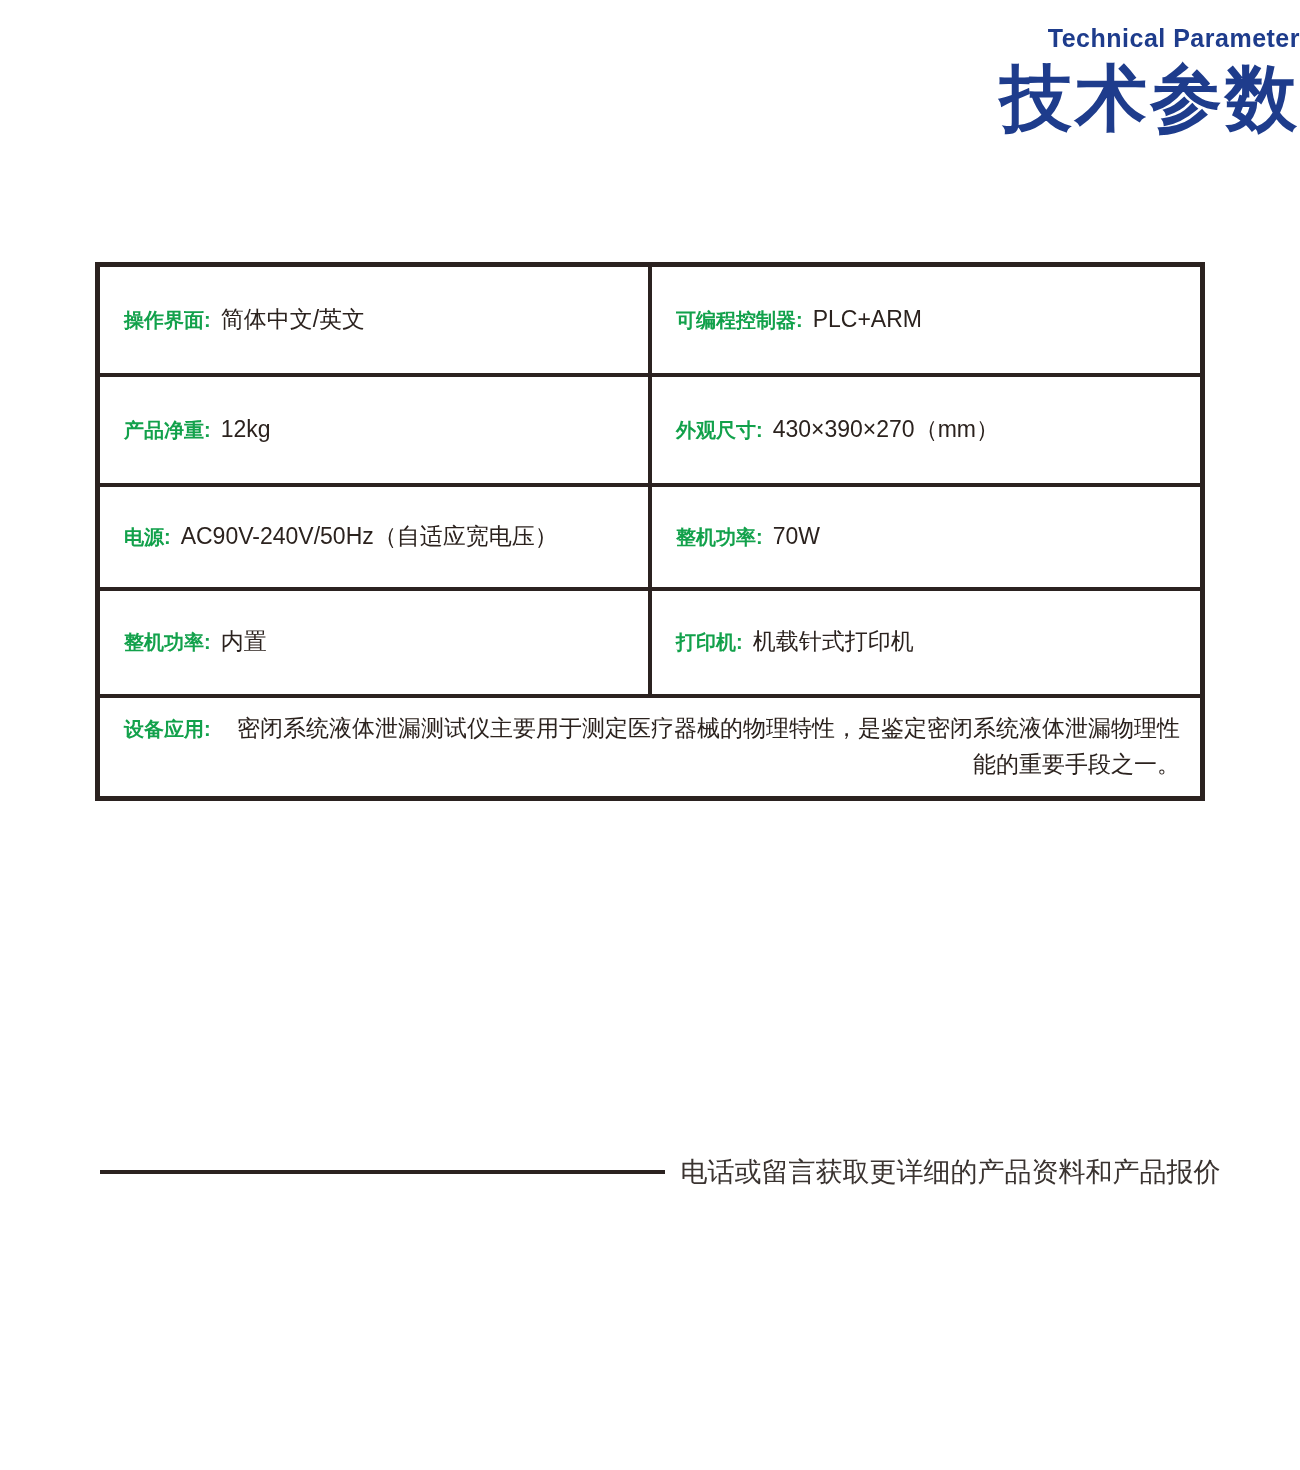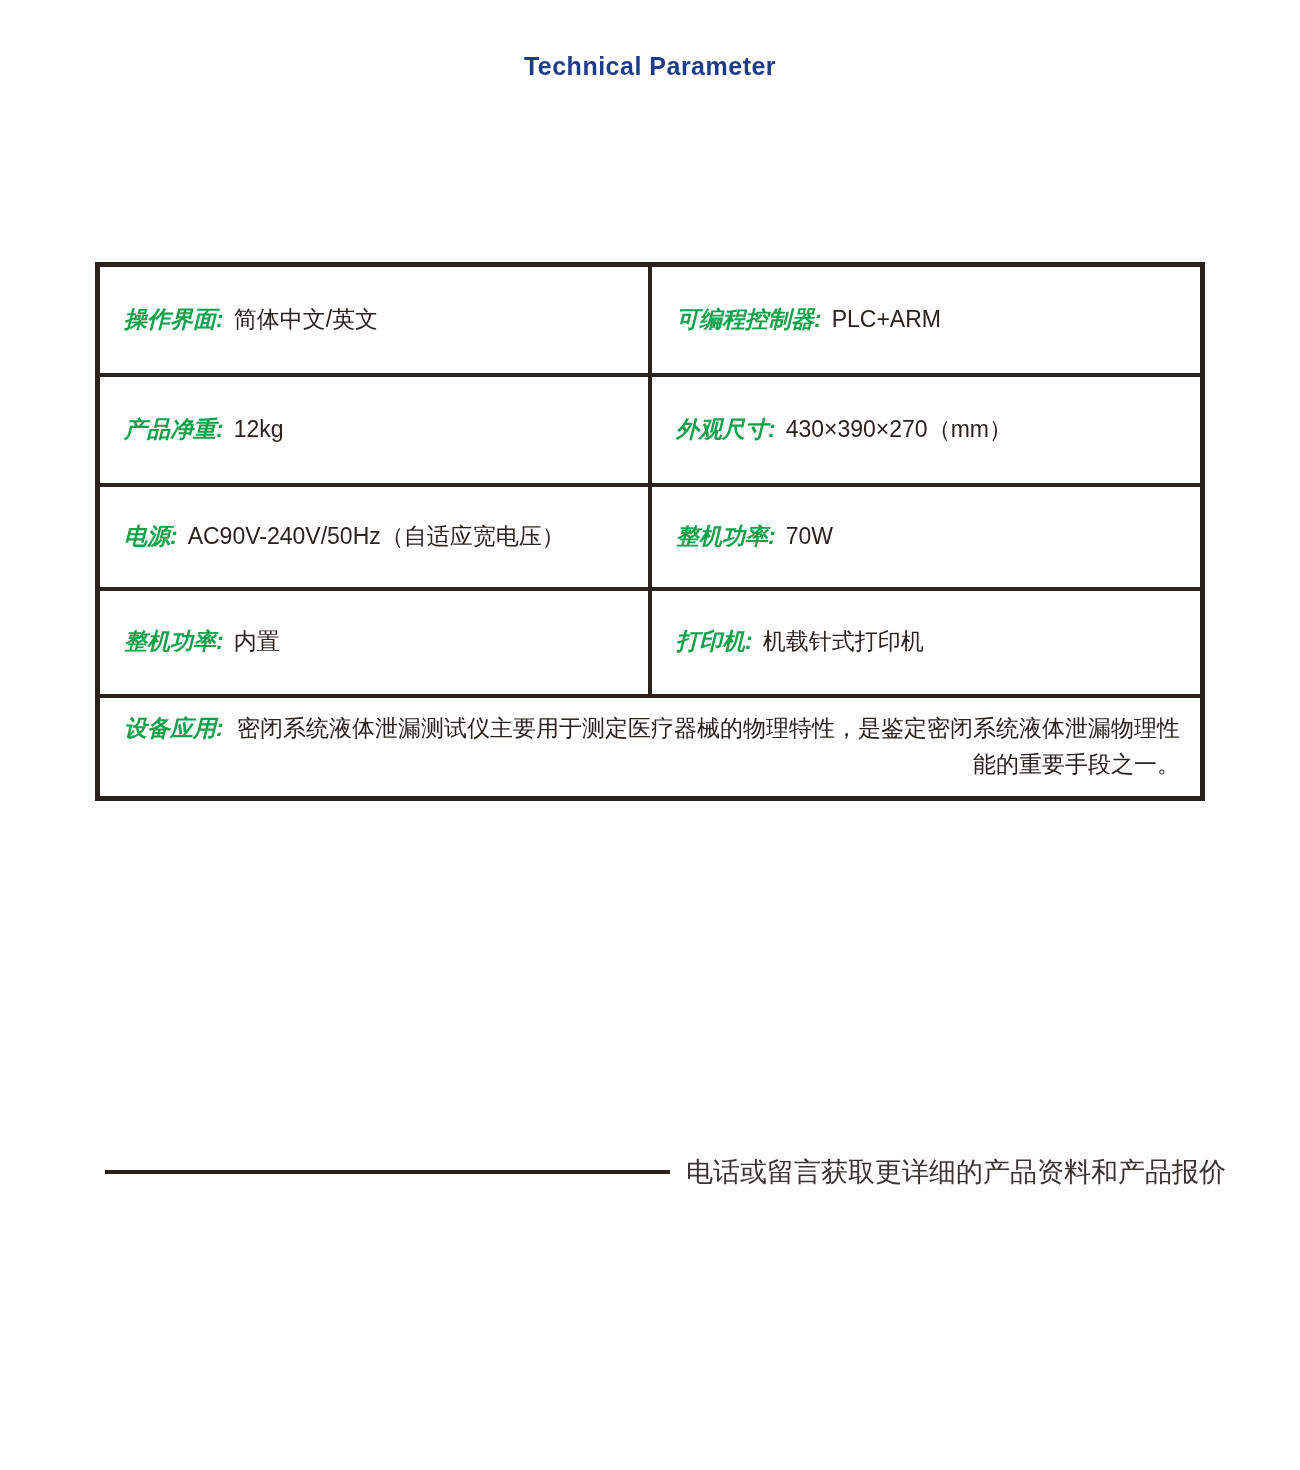--- a/index.html
+++ b/index.html
@@ -13,22 +13,22 @@
   html,body{margin:0;padding:0;background:#ffffff;}
   .page{
     position:relative;
     width:1300px;
     height:1470px;
     background:#ffffff;
     font-family:"Liberation Sans","DejaVu Sans",sans-serif;
     overflow:hidden;
   }
   .header{
-    padding-top:52px;
-    text-align:center;
+    padding-top:24px;
+    text-align:right;
   }
   .subtitle{
     color:var(--accent_blue);
     font-size:25px;
     font-weight:700;
     letter-spacing:0.5px;
   }
   .title{
     margin:8px 0 0 0;
     color:var(--accent_blue);
@@ -61,39 +61,39 @@
   tr.r8{height:103px;}
   .cell{
     display:flex;
     align-items:baseline;
     white-space:nowrap;
   }
   .cell.wrap{white-space:normal;}
   .label{
     color:var(--label_green);
     font-weight:700;
-    font-size:23px;
+    font-size:20px;
     white-space:nowrap;
     margin-right:10px;
     flex:none;
-    font-style:italic;
   }
   .value{
     color:var(--text_dark);
     font-size:23px;
     line-height:1.55;
     text-align:right;
   }
   .footer{
     position:absolute;
     left:105px;
     top:1154px;
     width:1110px;
     display:flex;
     align-items:center;
+    justify-content:center;
   }
   .rule{
     width:565px;
     height:4px;
     background:var(--border_dark);
     flex:none;
   }
   .note{
     margin-left:16px;
     font-size:27px;
@@ -101,20 +101,21 @@
     white-space:nowrap;
   }
 </style>
 </head>
 <body>
 
 <div class="page">
 
   <div class="header">
     <div class="subtitle">Technical Parameter</div>
+    <h1 class="title">技术参数</h1>
   </div>
 
   <table class="spec-table">
     <tbody>
         <tr class="r1">
       <td>
         <div class="cell">
           <span class="label">操作界面:</span>
           <span class="value">简体中文/英文</span>
         </div>

